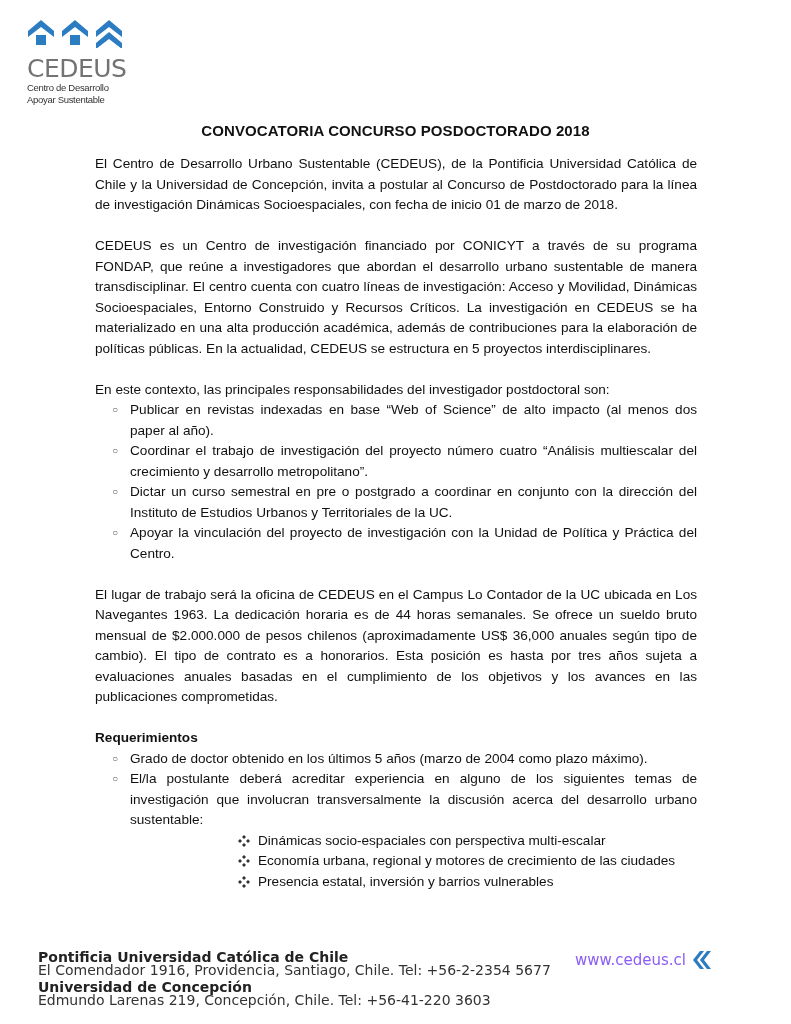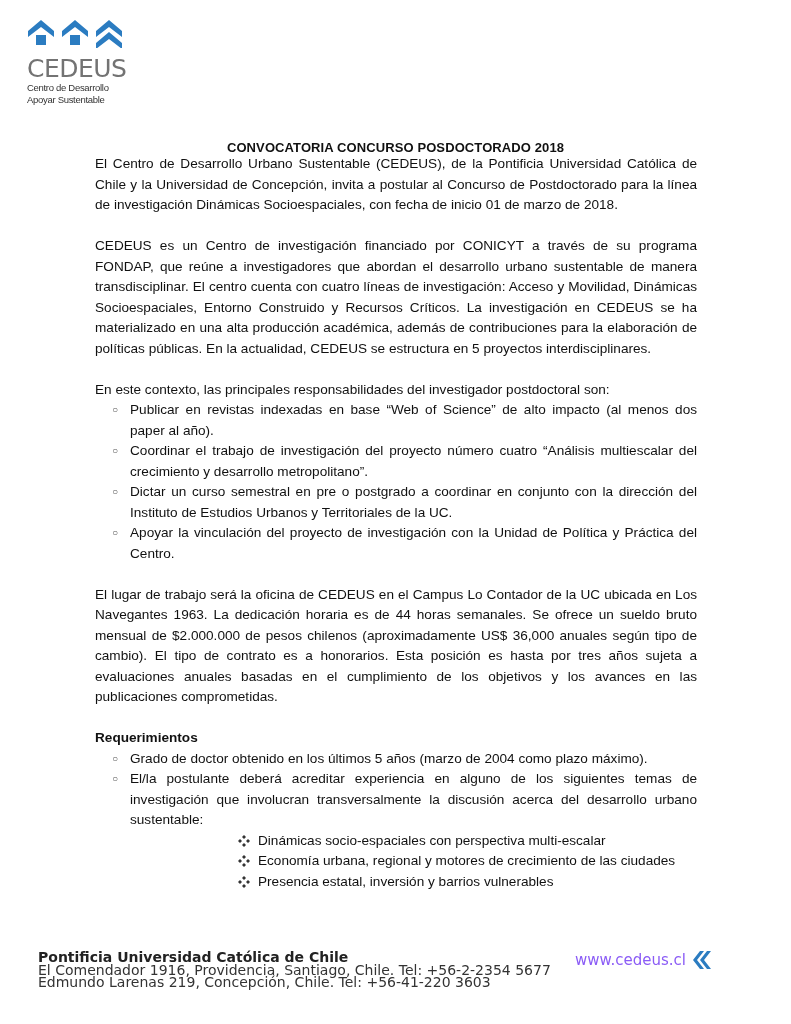--- a/index.html
+++ b/index.html
@@ -5,22 +5,22 @@
   html, body { margin:0; padding:0; background:#fff; }
   body { width:791px; height:1024px; position:relative; overflow:hidden;
          font-family:"Liberation Sans", sans-serif; color:#111; }
   .logo { position:absolute; left:27px; top:18px; width:110px; }
   .logo-icons { display:flex; gap:6px; height:34px; }
   .logo-icons svg { display:block; }
   .logo-name { font-family:"DejaVu Sans", sans-serif; font-weight:normal; font-size:25px;
                color:#737373; letter-spacing:-0.5px; margin-top:4px; line-height:26px; }
   .logo-sub { font-family:Liberation Sans, sans-serif; font-size:9.5px; color:#333;
               line-height:12px; letter-spacing:-0.3px; }
-  .title { position:absolute; left:0; width:791px; top:140px; text-align:center;
-           font-weight:bold; font-size:13px; letter-spacing:0.1px; }
+  .title { position:absolute; left:0; width:791px; top:122px; text-align:center;
+           font-weight:bold; font-size:15px; letter-spacing:0.1px; }
   .content { position:absolute; left:95px; top:154px; width:602px; font-size:13.6px;
              line-height:20.5px; text-align:justify; }
   .content p { margin:0 0 20.5px 0; }
   .content .tight { margin:0; }
   ul.circ { list-style:none; margin:0 0 20.5px 0; padding:0; }
   ul.circ li { position:relative; padding-left:35px; }
   ul.circ li::before { content:"\25CB"; position:absolute; left:17px; top:0; font-size:10px; color:#555; }
   ul.req { margin-bottom:0; }
   ul.diamonds { list-style:none; margin:0; padding:0 0 0 143px; text-align:left; }
   ul.diamonds li { position:relative; padding-left:20px; }
@@ -101,20 +101,21 @@
           <polygon points="8,6 10,4 12,6 10,8" fill="#333"></polygon>
       </svg>
       <span>Presencia estatal, inversión y barrios vulnerables</span>
     </li>
   </ul>
 </div>
 
 <div class="footer-left">
   <div class="org">Pontificia Universidad Católica de Chile</div>
   <div>El Comendador 1916, Providencia, Santiago, Chile. Tel: +56-2-2354 5677</div>
+  <div class="org gap">Universidad de Concepción</div>
   <div>Edmundo Larenas 219, Concepción, Chile. Tel: +56-41-220 3603</div>
 </div>
 
 <div class="footer-right">
   <span>www.cedeus.cl</span>
   <svg width="20" height="18" viewBox="0 0 20 18">
     <polygon points="8,0 12,0 5,9 12,18 8,18 1,9" fill="#2b7cc1"></polygon>
     <polygon points="15,0 19,0 12,9 19,18 15,18 8,9" fill="#2b7cc1"></polygon>
   </svg>
 </div>

